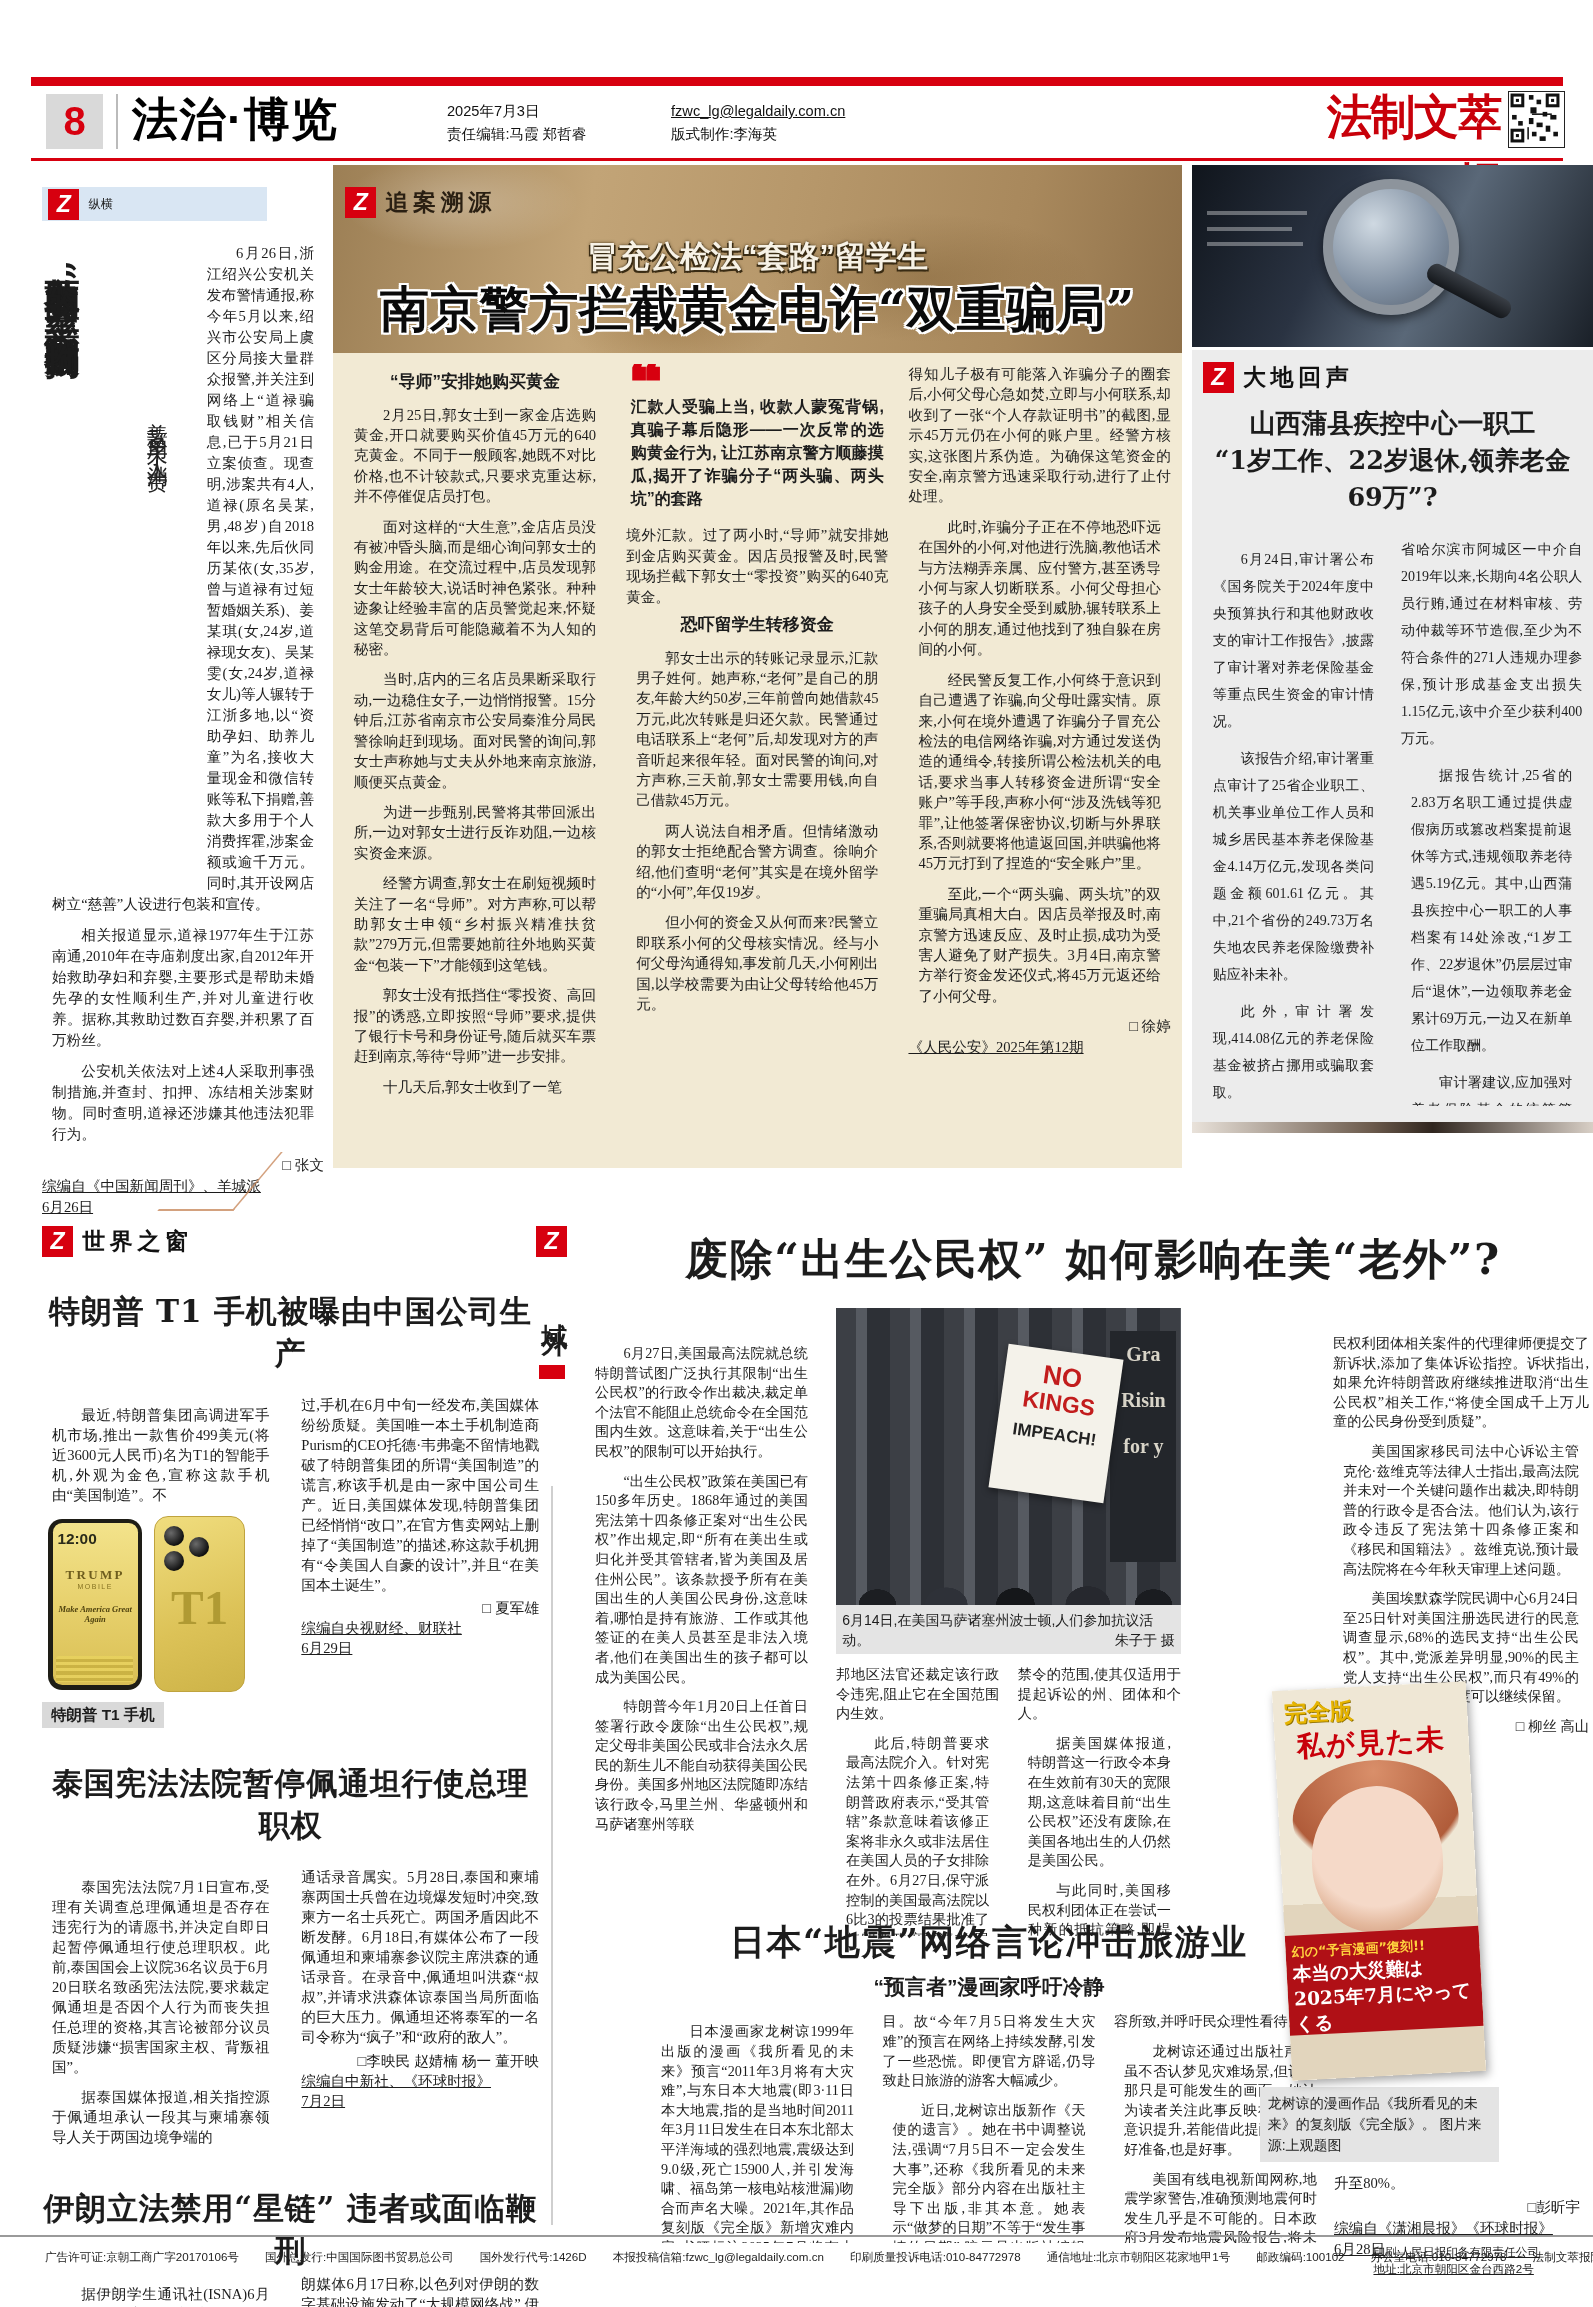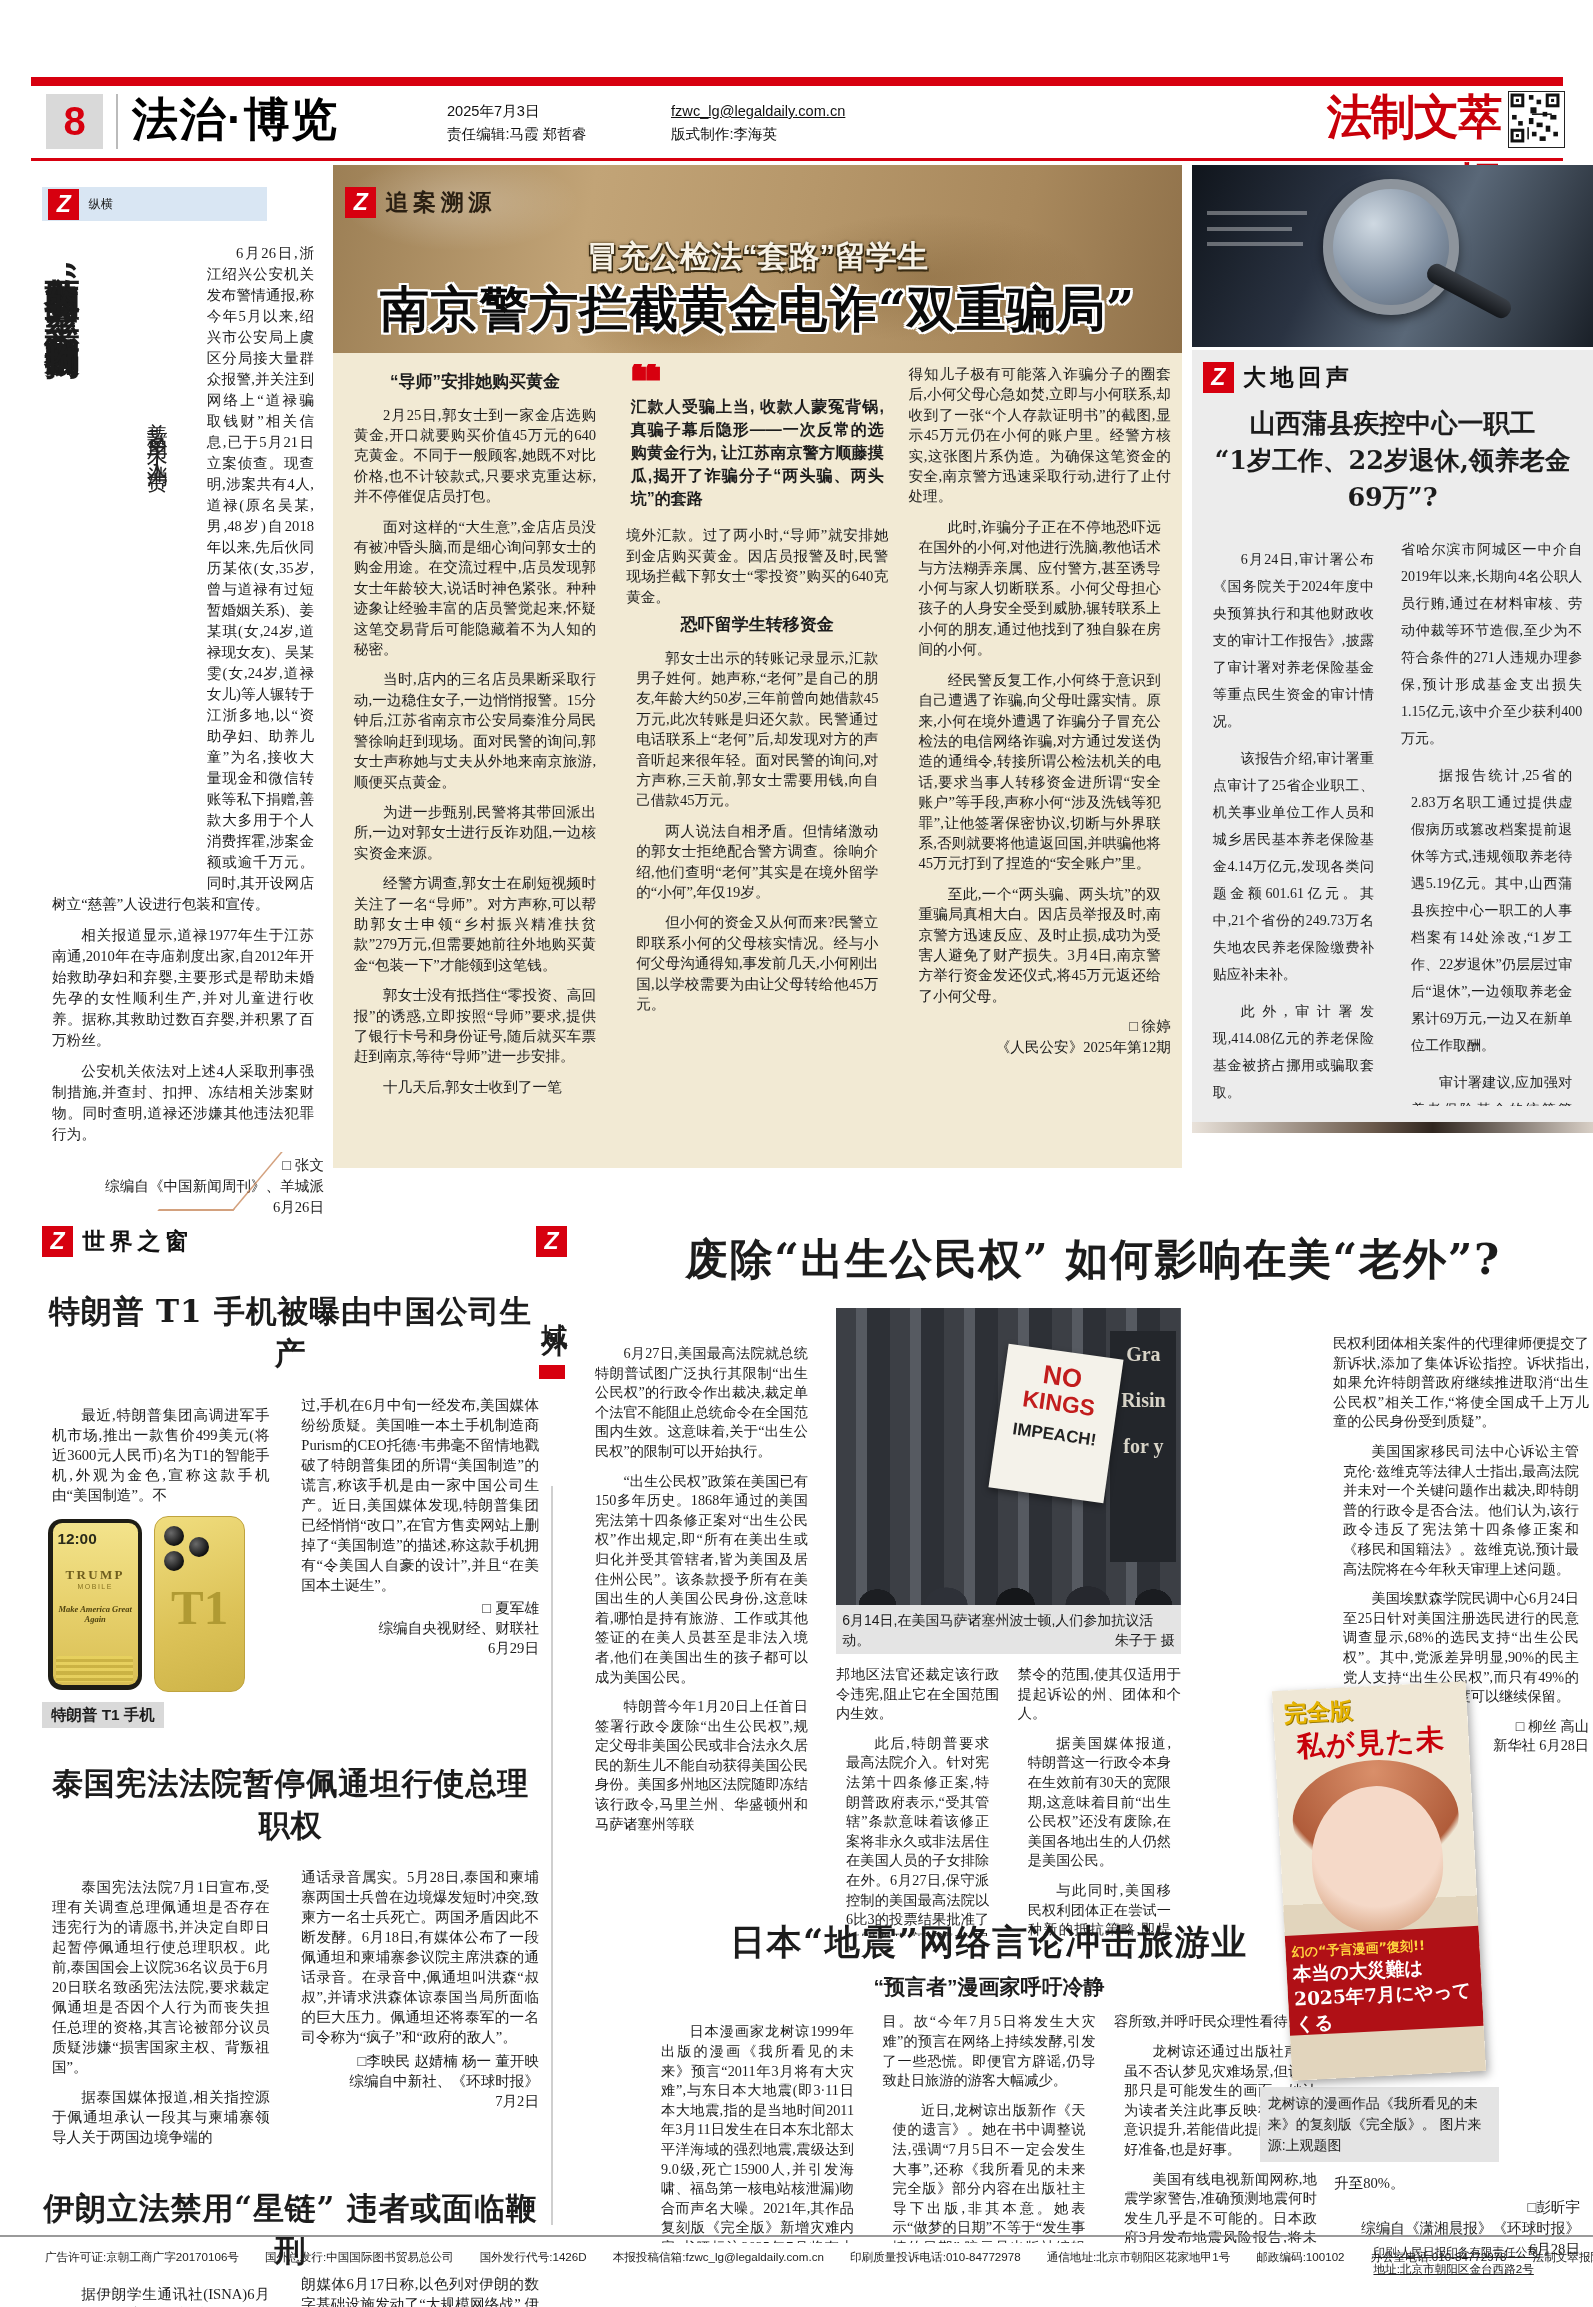--- a/index.html
+++ b/index.html
@@ -23,21 +23,21 @@
   .qr{position:absolute;left:1508px;top:91px;width:55px;height:55px;background:#fff;border:1.5px solid #222;}
   .qr svg{display:block;}
   
   .zlabel{display:flex;align-items:center;gap:9.2px;}
   .zicon{width:31px;height:31px;background:#d7000f;color:#fff;flex:0 0 31px;
          font:900 23px/31px "Liberation Sans","DejaVu Sans",sans-serif;text-align:center;font-style:italic;}
   .zlabel .ztxt{font:700 23px "Liberation Sans","DejaVu Sans",sans-serif;letter-spacing:4.6px;color:#111;}
   p.para{margin:10px;text-indent:2em;text-align:justify;font-family:Liberation Serif, serif;}
   p.cont{margin:0;text-indent:0;text-align:justify;}
   .byline{text-align:right;margin:3.1px 0 0;}
-  .src{text-align:right;margin:0;}
+  .src{text-align:left;margin:0;text-decoration:underline;}
   
   #zongheng{position:absolute;left:42px;top:187px;width:282px;height:978px;}
   #zongheng .labelbar{width:225px;height:34px;background:#d9e6f3;display:flex;align-items:center;gap:9.2px;padding-left:6.2px;box-sizing:border-box;}
   #zh-art{position:relative;margin-top:21.6px;font-size:14.6px;line-height:21px;}
   #zh-head-block{float:left;width:154px;height:639px;position:relative;margin-right:10.8px;}
   .vtext{writing-mode:vertical-rl;}
   #zh-headline{position:absolute;left:0;top:7.7px;height:631px;font:900 35px/1.18 "DejaVu Serif","Liberation Serif",serif;letter-spacing:1.5px;}
   #zh-subhead{position:absolute;left:102px;top:162px;height:431px;font:21px/1.3 "Liberation Sans","DejaVu Sans",sans-serif;color:#222;letter-spacing:6.2px;}
   
   #zhuian{position:absolute;left:333px;top:165px;width:849px;height:1003px;

